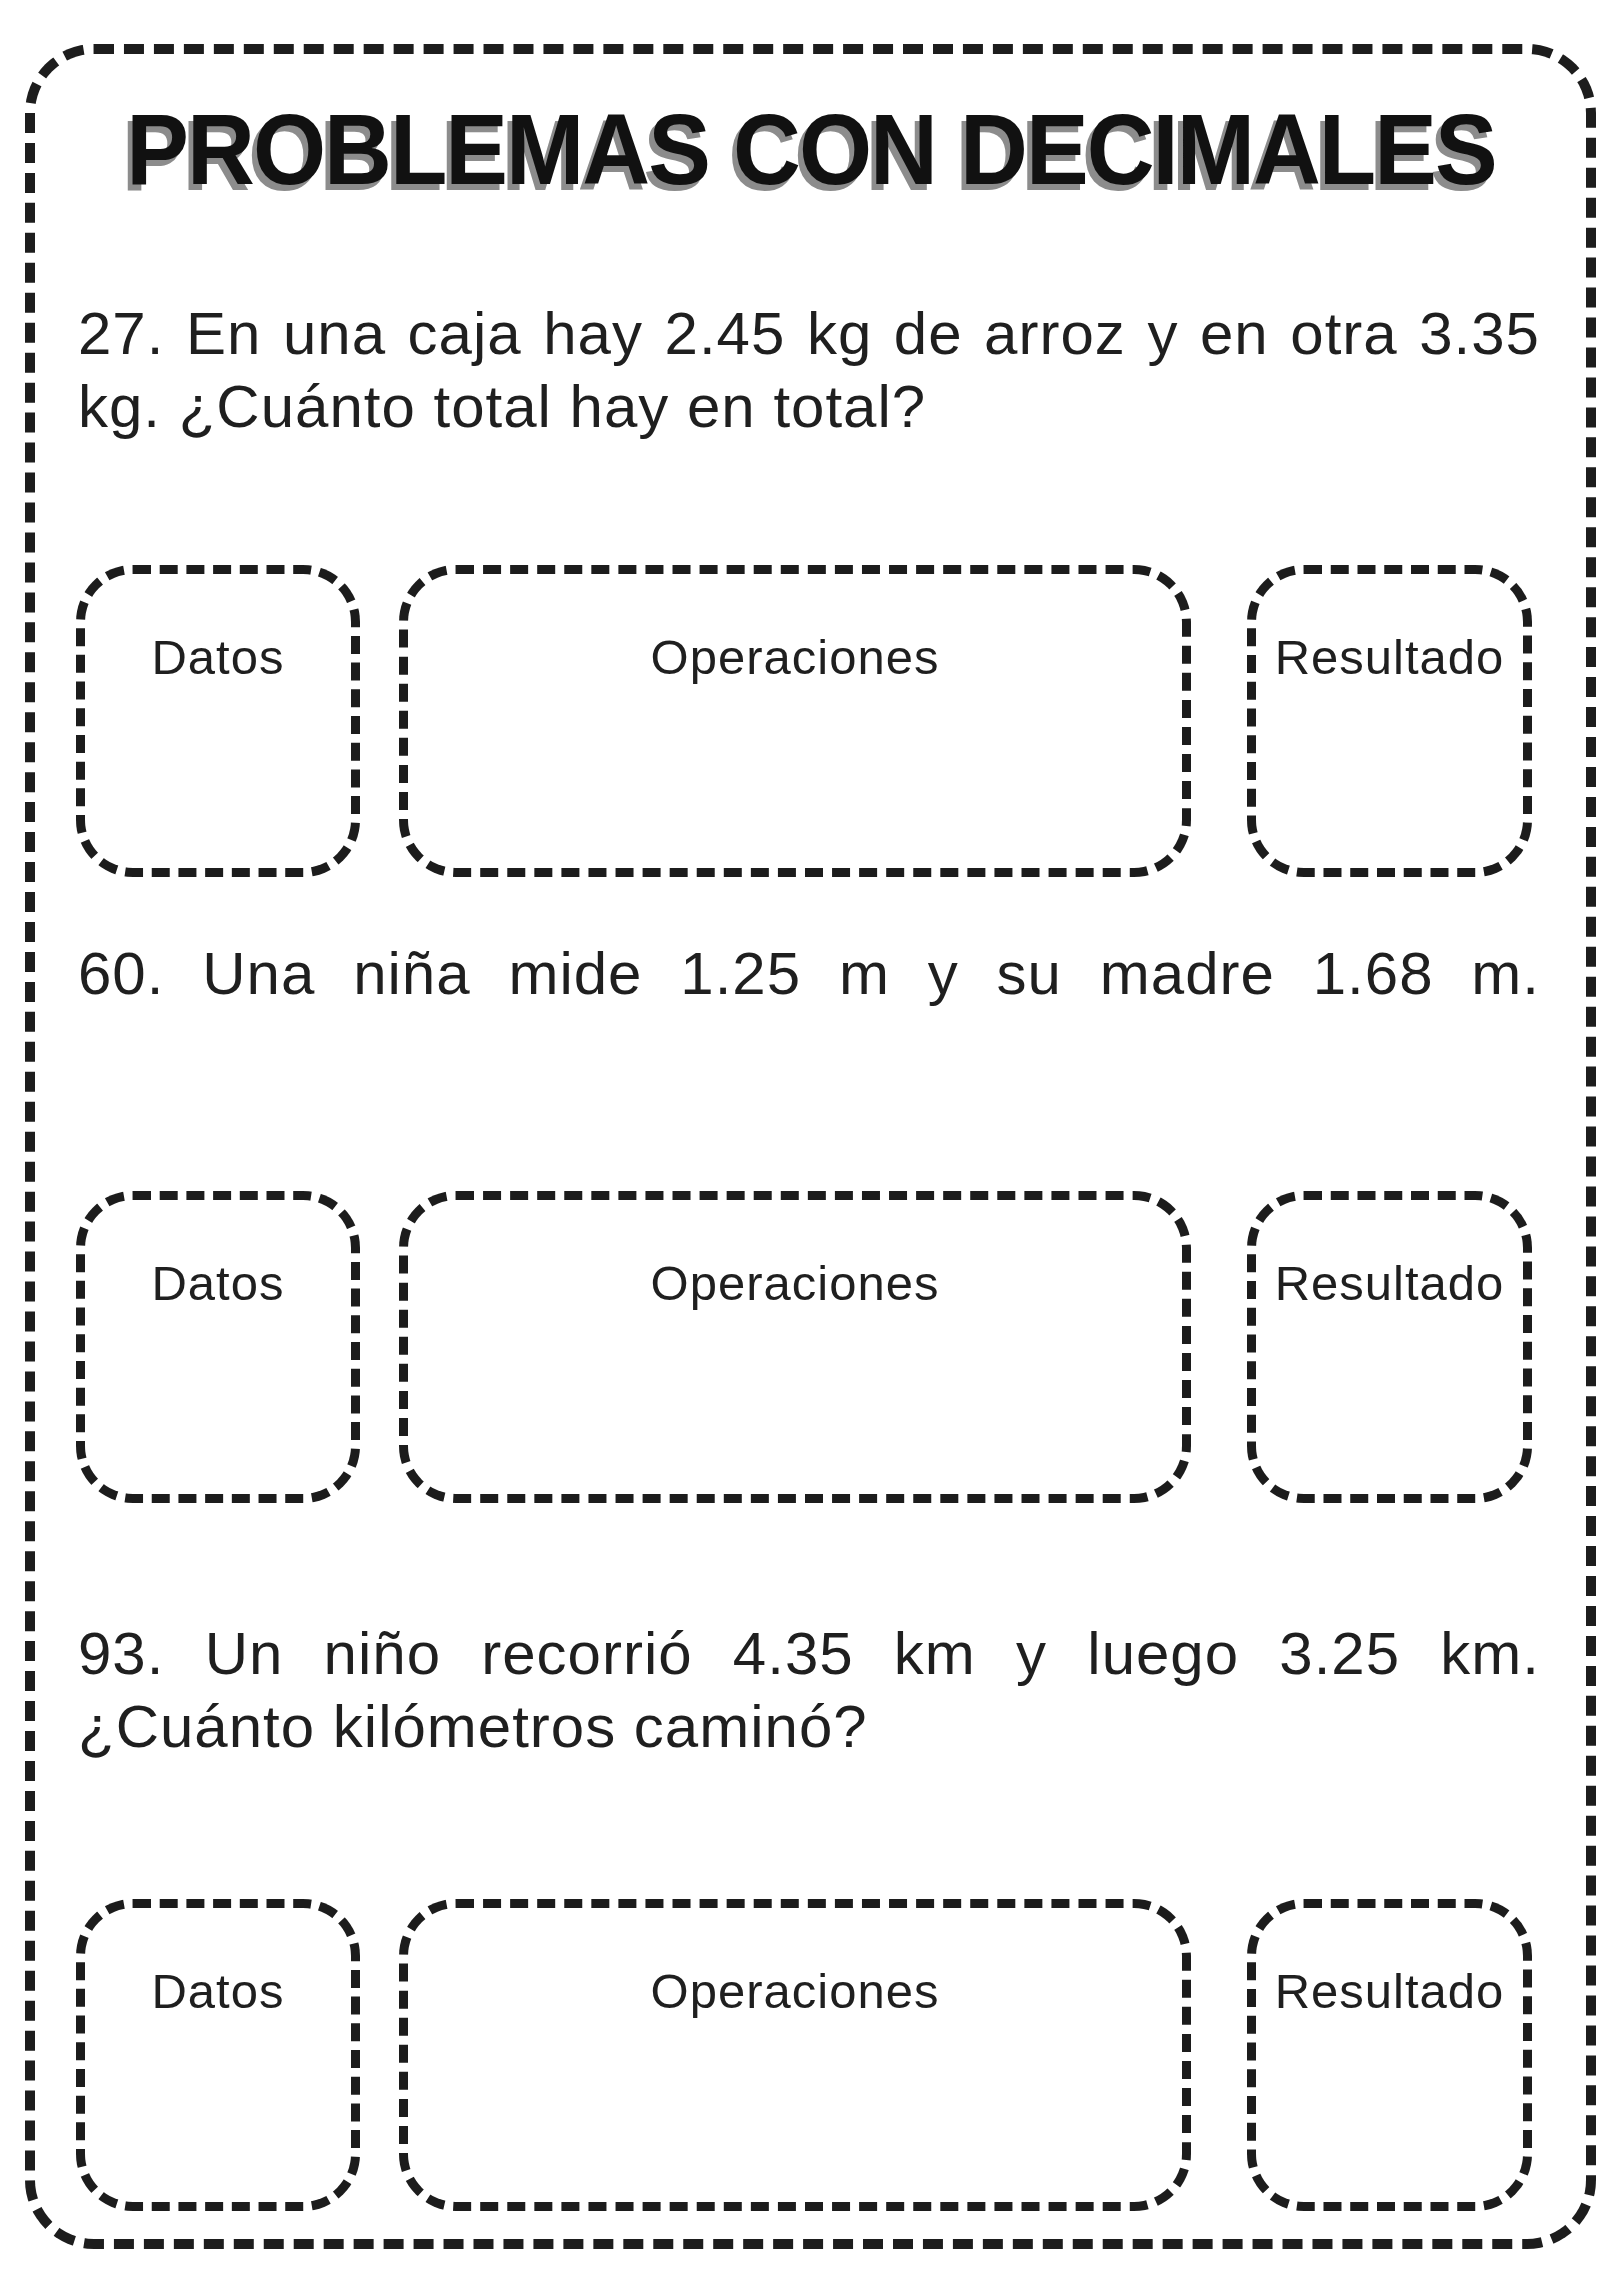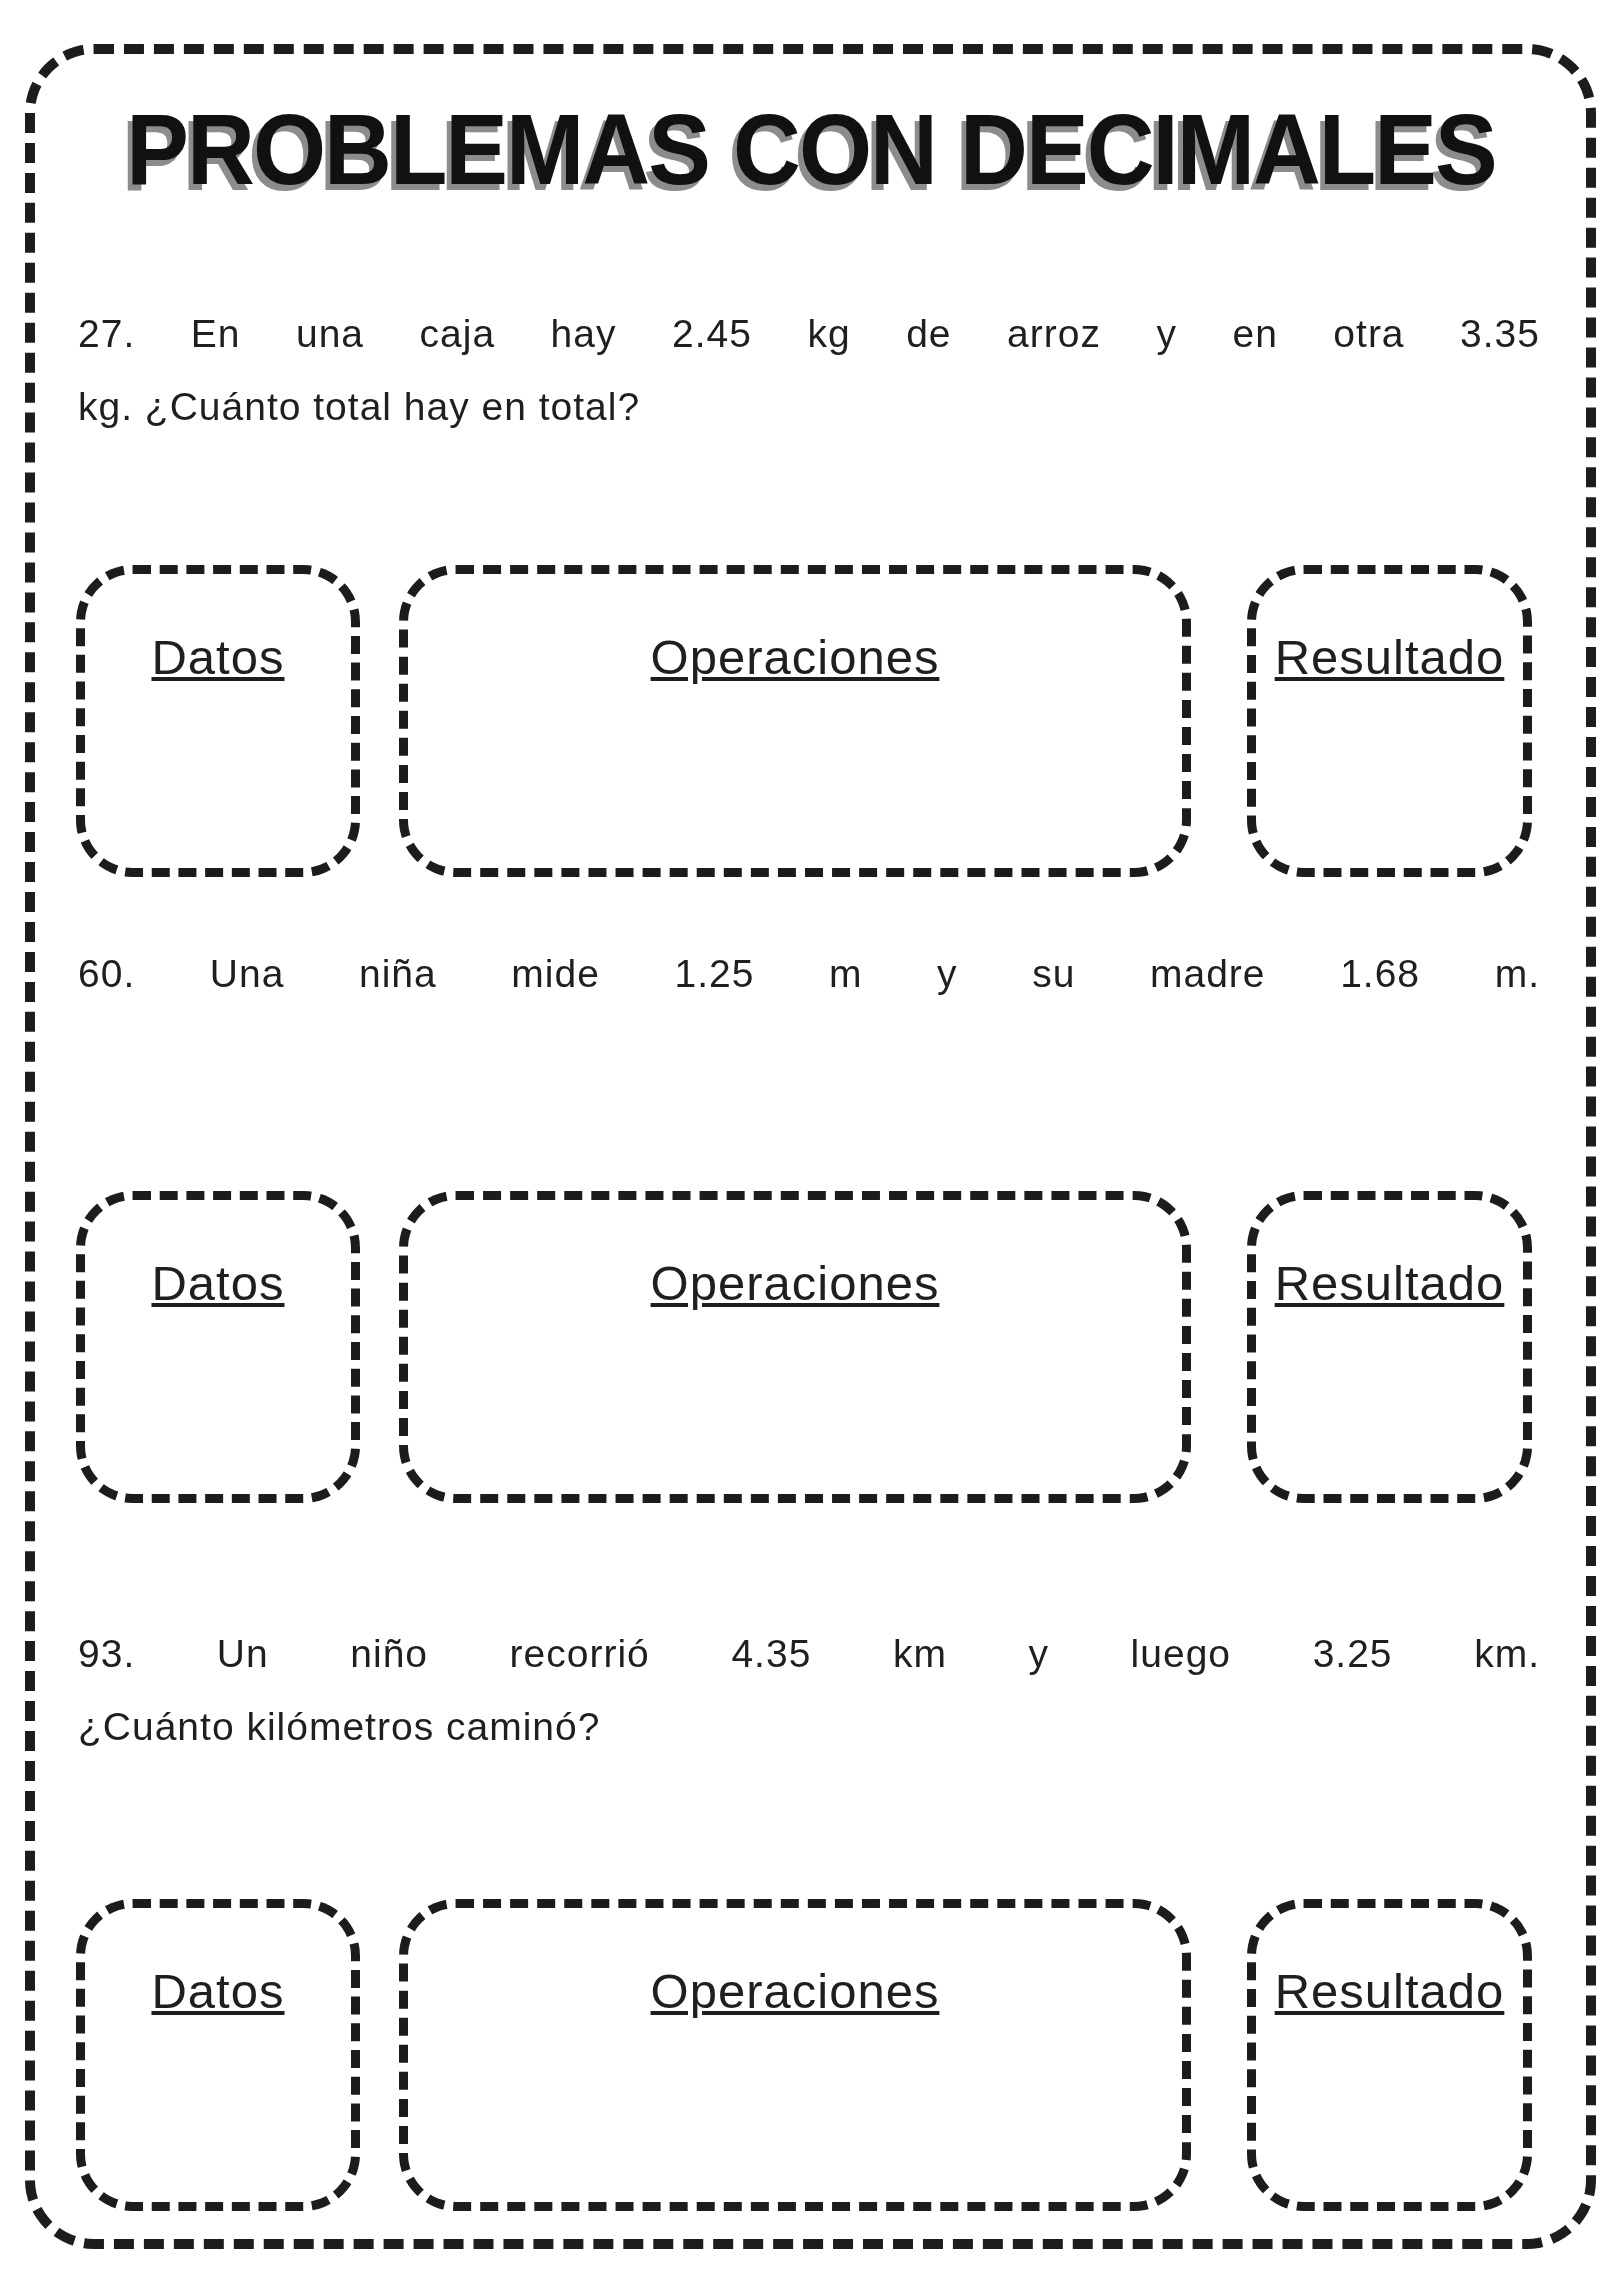--- a/index.html
+++ b/index.html
@@ -32,21 +32,21 @@
     letter-spacing: -2px;
     transform: scaleY(1.06);
     transform-origin: top center;
     color: #111111;
     text-shadow: -4.9px 5.9px 0 #8c8c8c;
     white-space: nowrap;
   }
   .problem-text {
     position: absolute;
     left: 78px; right: 82px;
-    font-size: 39px;
+    font-size: 60px;
     line-height: 73px;
     letter-spacing: 1px;
     color: #1f1f1f;
   }
   .problem-text .line-first {
     text-align: justify;
     text-align-last: justify;
   }
   .problem-text .line-last {
     text-align: left;
@@ -64,21 +64,20 @@
   }
   .row1 { top: 565px; }
   .row2 { top: 1191px; }
   .row3 { top: 1899px; }
 
   .answer-box {
     border: 9.8px dashed #1c1c1c;
     border-radius: 57px;
     height: 100%;
     background: #ffffff;
-    text-decoration: underline;
   }
   .box-datos      { width: 284px; }
   .box-operaciones{ flex: 1; margin-left: 39px; margin-right: 56px; }
   .box-resultado  { width: 285px; }
 
   .box-label {
     display: block;
     padding-top: 55px;
     text-align: center;
     font-size: 49px;

